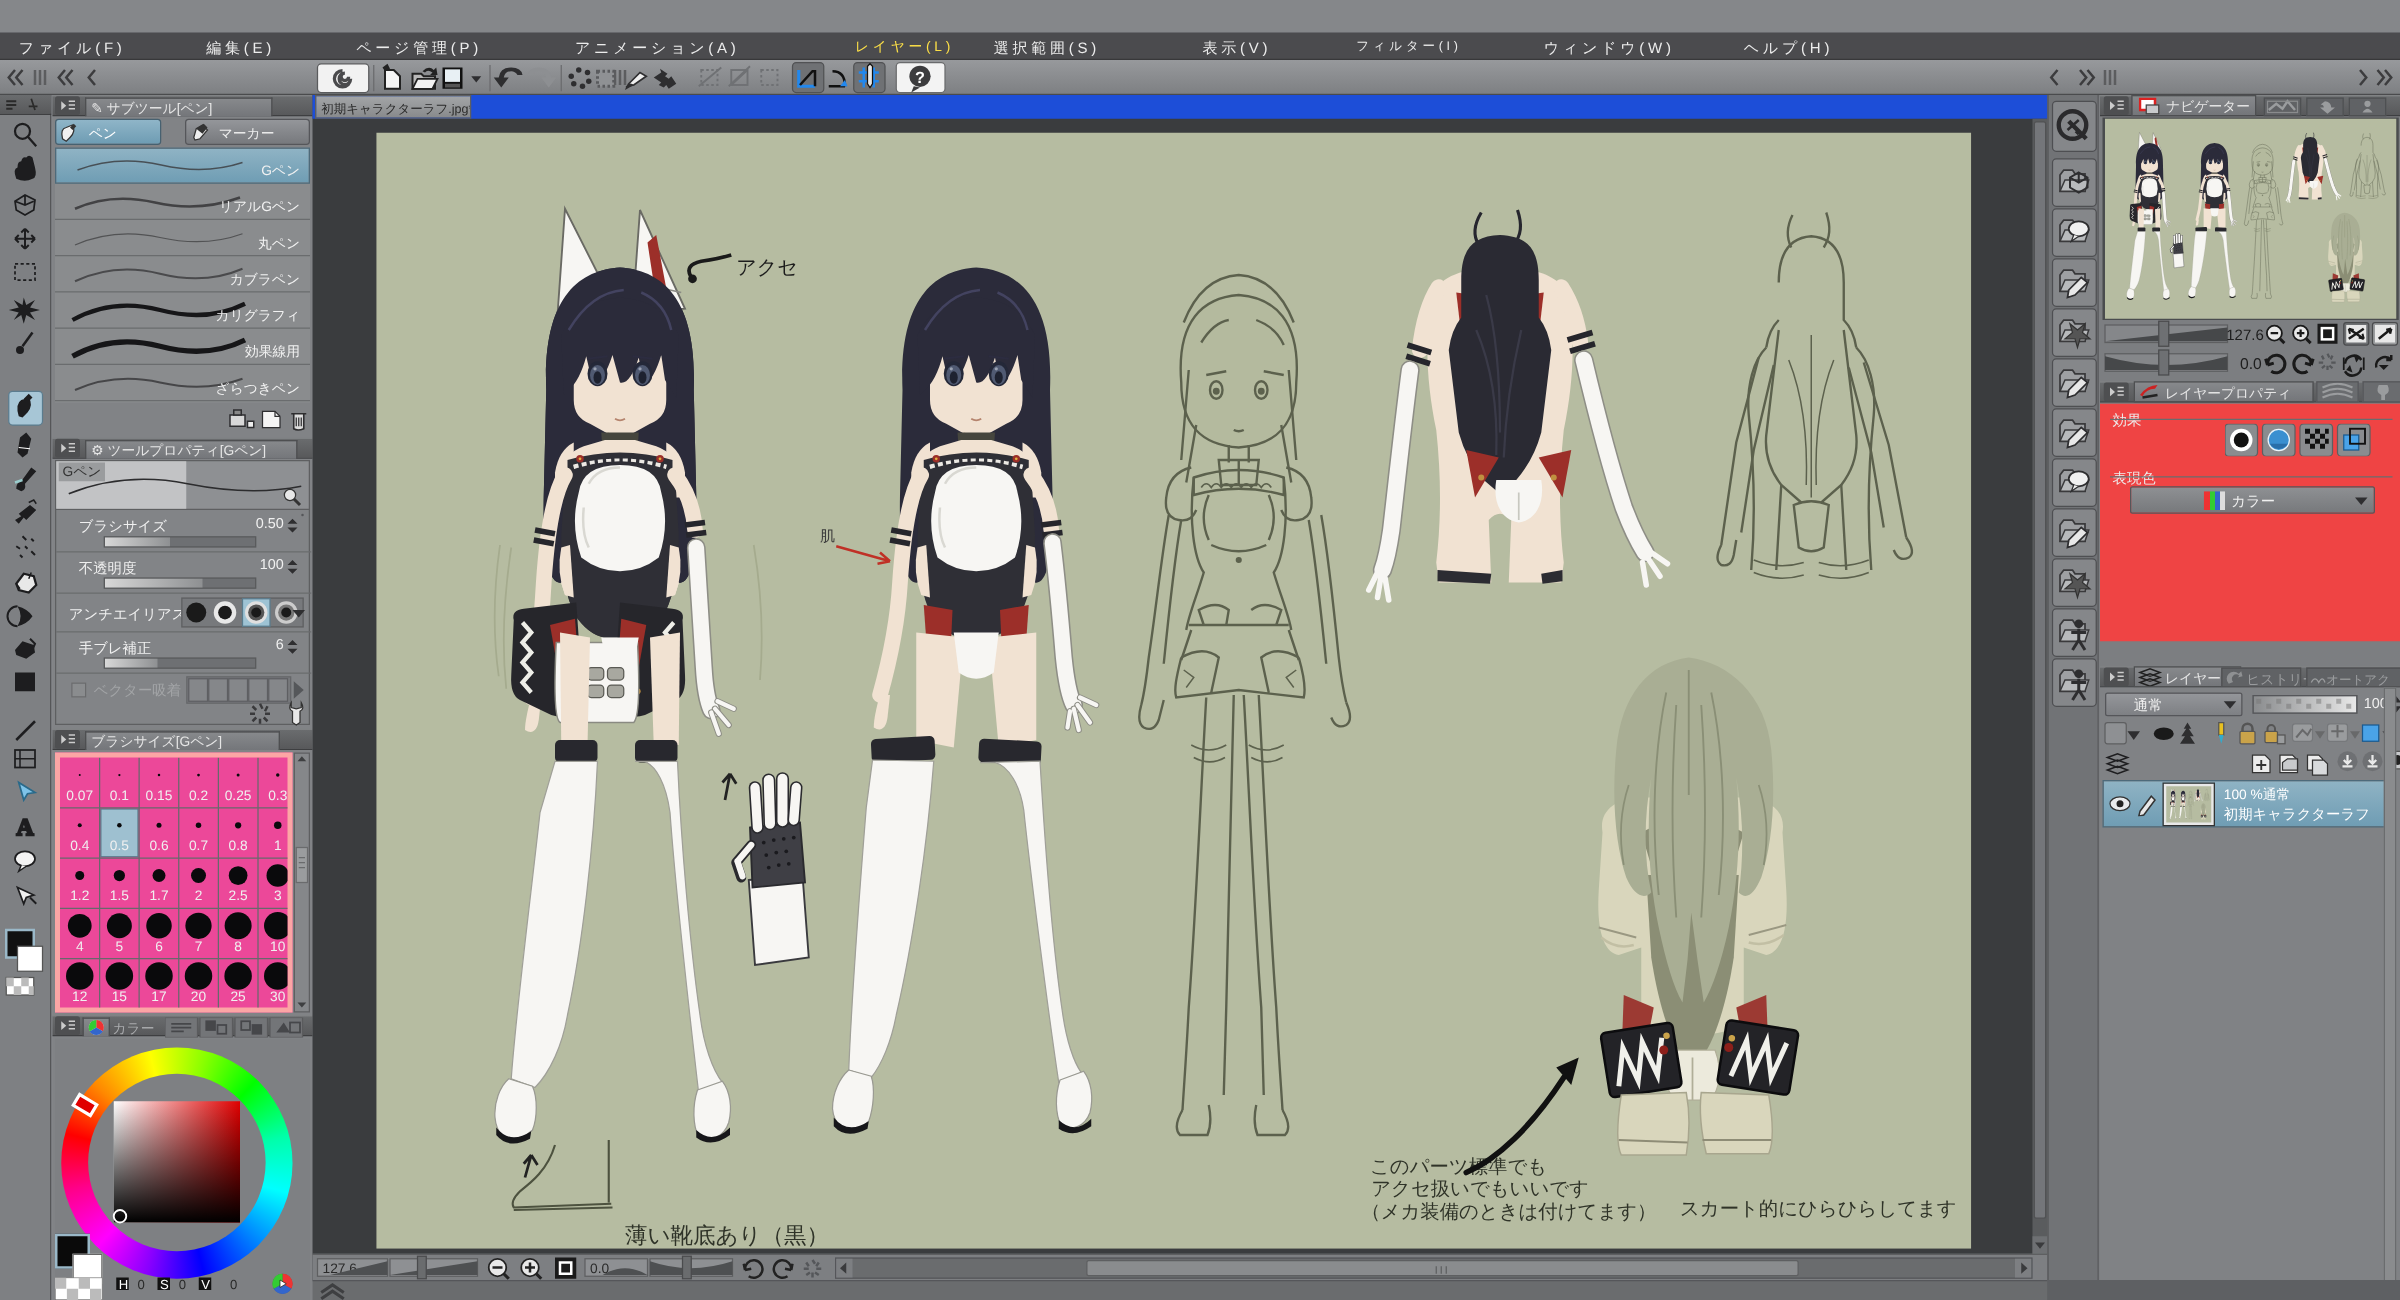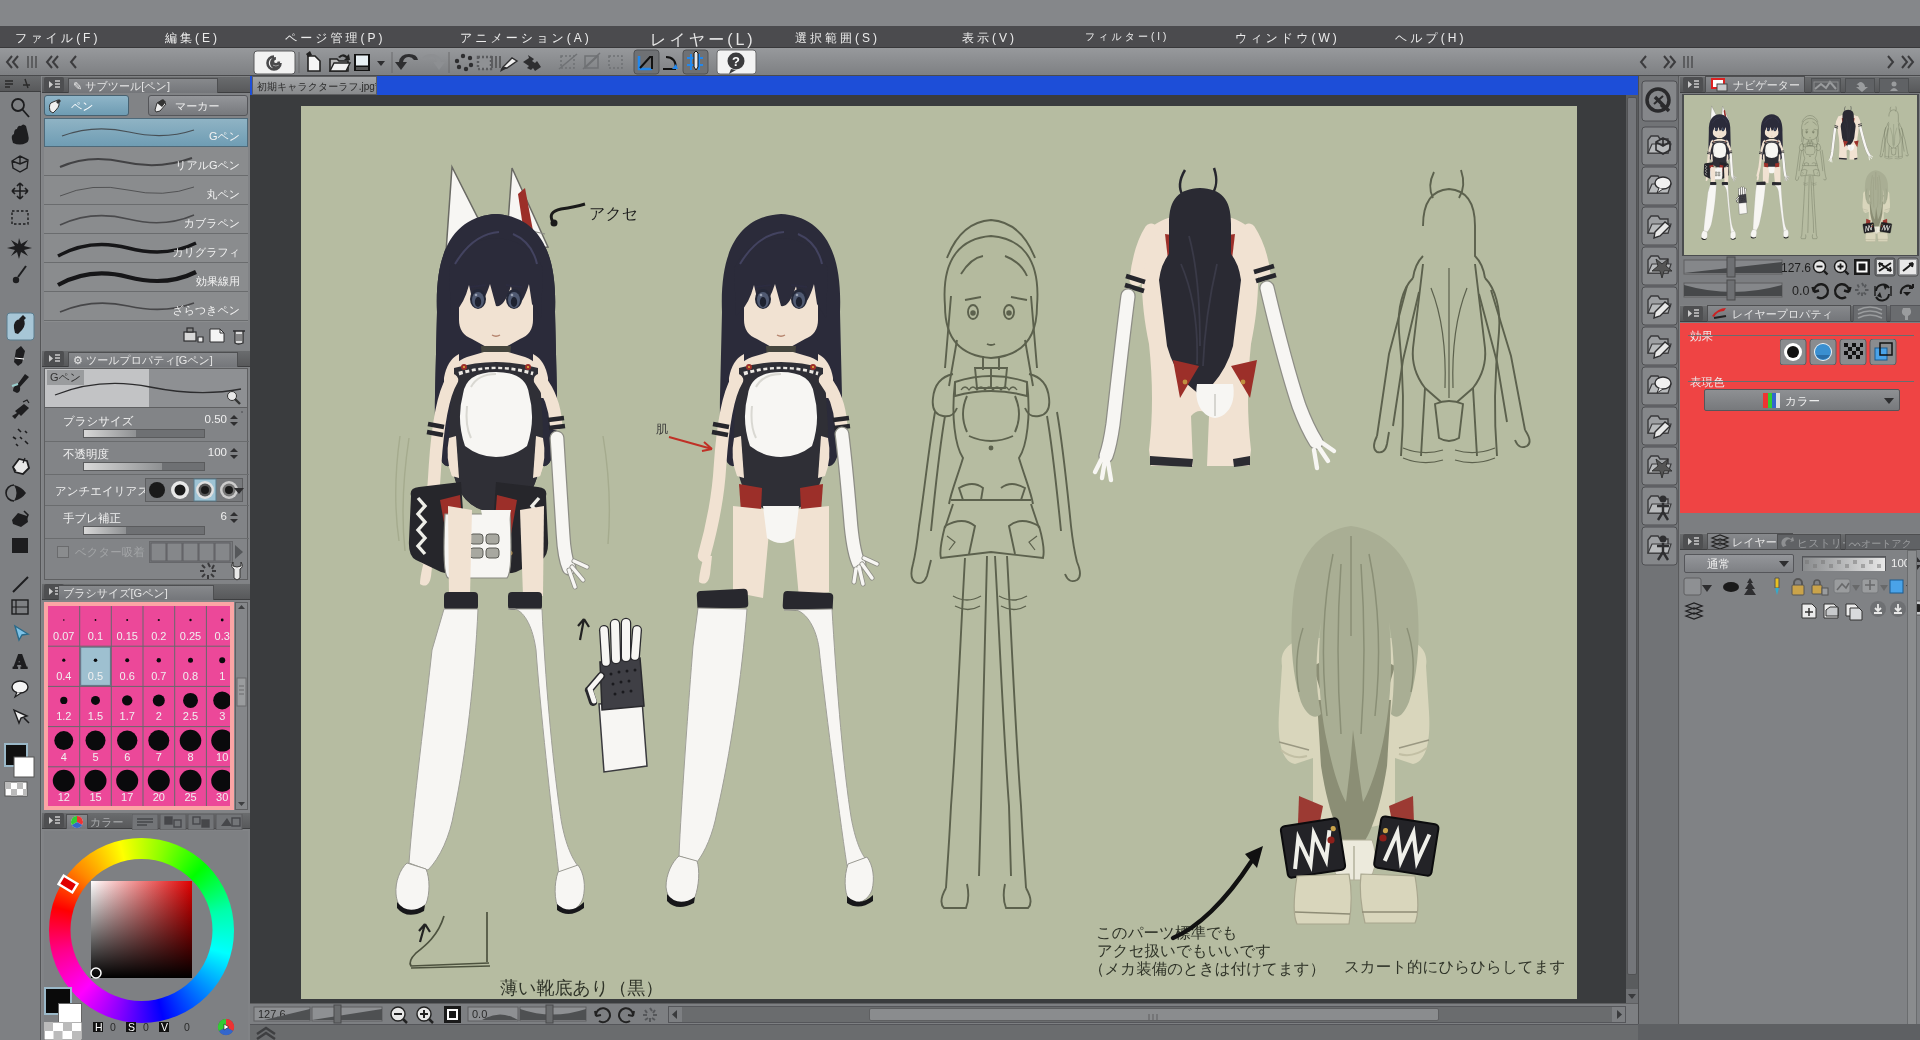--- a/index.html
+++ b/index.html
@@ -9,21 +9,21 @@
 .btn3d{background:linear-gradient(#9b9da0,#7d7f82);border:1px solid #55565a;border-radius:3px;box-shadow:inset 0 1px 0 rgba(255,255,255,.35)}
 </style></head><body>
 <div id="root">
 
 
 <div class="abs" style="left:0;top:26px;width:1920px;height:22px;background:#4b4b4e;border-bottom:1px solid #38383a">
  <div class="abs" style="top:4px;left:15px;font-size:12px;color:#ececec;letter-spacing:3px">ファイル(F)</div>
  <div class="abs" style="top:4px;left:165px;font-size:12px;color:#ececec;letter-spacing:3px">編集(E)</div>
  <div class="abs" style="top:4px;left:285px;font-size:12px;color:#ececec;letter-spacing:3px">ページ管理(P)</div>
  <div class="abs" style="top:4px;left:460px;font-size:12px;color:#ececec;letter-spacing:3px">アニメーション(A)</div>
- <div class="abs" style="top:4px;left:650px;font-size:16px;color:#e5e5e5;letter-spacing:3px">レイヤー(L)</div>
+ <div class="abs" style="top:4px;left:684px;font-size:11px;color:#fde047;letter-spacing:3px">レイヤー(L)</div>
  <div class="abs" style="top:4px;left:795px;font-size:12px;color:#ececec;letter-spacing:3px">選択範囲(S)</div>
  <div class="abs" style="top:4px;left:962px;font-size:12px;color:#ececec;letter-spacing:3px">表示(V)</div>
  <div class="abs" style="top:4px;left:1085px;font-size:10px;color:#ececec;letter-spacing:3px">フィルター(I)</div>
  <div class="abs" style="top:4px;left:1235px;font-size:12px;color:#ececec;letter-spacing:3px">ウィンドウ(W)</div>
  <div class="abs" style="top:4px;left:1395px;font-size:12px;color:#ececec;letter-spacing:3px">ヘルプ(H)</div>
 </div>
 
 <div id="cmdbar" class="abs" style="left:0;top:48px;width:1920px;height:28px;background:linear-gradient(#97999c,#7e8083);border-bottom:1px solid #4a4b4d">
  <svg class="abs" style="left:0;top:0" width="1920" height="28" viewBox="0 0 1920 28">
 
@@ -336,21 +336,21 @@
   <g transform="translate(30,2)">
           <path d="M3 0 q-3 5 1 7 l0 9 3 2 3 -2 0 -9 q4 -2 1 -7 l0 4 -4 1 -4 -1 z" fill="#e8e8e8" stroke="#333"></path>
         </g>
  </svg>
 
  <div class="hdr" style="left:0;top:507px;width:208px"></div>
  <div class="abs" style="left:2px;top:508px;width:20px;height:15px;background:#4e4f51;border-radius:2px"><svg width="20" height="15">
           <path d="M5 4 l4 3.5 -4 3.5 z" fill="#ccc"></path>
           <path d="M11 4h5M11 7h5M11 10h5" stroke="#ccc" stroke-width="1.3"></path>
         </svg></div>
- <div class="abs tabtxt" style="left:16px;top:509px;width:156px;height:15px;background:linear-gradient(#87898c,#74767a);border:1px solid #4e4f51;border-bottom:none;padding:0 4px">ブラシサイズ[Gペン]</div>
+ <div class="abs tabtxt" style="left:26px;top:509px;width:156px;height:15px;background:linear-gradient(#87898c,#74767a);border:1px solid #4e4f51;border-bottom:none;padding:0 4px">ブラシサイズ[Gペン]</div>
  <div id="bsgrid" class="abs" style="left:2px;top:526px;width:190px;height:208px;background:#ec4899;border:4px solid #fca5a5;overflow:hidden"><svg width="190" height="208" viewBox="0 0 190 208">
           <circle cx="15.8" cy="14.0" r="0.8" fill="#0a0a0c"></circle>
           <text x="15.8" y="34.0" font-size="11" fill="#f0f0f0" text-anchor="middle">0.07</text>
           <circle cx="47.5" cy="14.0" r="0.9" fill="#0a0a0c"></circle>
           <text x="47.5" y="34.0" font-size="11" fill="#f0f0f0" text-anchor="middle">0.1</text>
           <circle cx="79.2" cy="14.0" r="1.0" fill="#0a0a0c"></circle>
           <text x="79.2" y="34.0" font-size="11" fill="#f0f0f0" text-anchor="middle">0.15</text>
           <circle cx="110.8" cy="14.0" r="1.1" fill="#0a0a0c"></circle>
           <text x="110.8" y="34.0" font-size="11" fill="#f0f0f0" text-anchor="middle">0.2</text>
           <circle cx="142.5" cy="14.0" r="1.2" fill="#0a0a0c"></circle>
@@ -1175,17 +1175,38 @@
           </g>
    <g transform="translate(208,0)">
             <circle cx="8" cy="9" r="8" fill="#6e7073"></circle>
             <path d="M8 4 v7 M5 8 l3 3 3 -3 M4 13 h8" stroke="#e8e8e8" stroke-width="1.8" fill="none"></path>
           </g>
    <g transform="translate(228,1)">
             <rect x="0" y="0" width="16" height="14" rx="2" fill="#c8cacc" stroke="#555"></rect>
             <circle cx="8" cy="7" r="4" fill="#222"></circle>
           </g>
   </svg>
+  <div class="abs" style="left:2px;top:74px;width:232px;height:38px;background:linear-gradient(#8fb3c4,#6f9db4);border:1px solid #4e6a7a">
+   <svg class="abs" style="left:4px;top:10px" width="18" height="16">
+            <ellipse cx="9" cy="8" rx="8" ry="5.5" fill="#e8eaec" stroke="#333"></ellipse>
+            <circle cx="9" cy="8" r="2.8" fill="#222"></circle>
+          </svg>
+   <svg class="abs" style="left:26px;top:8px" width="18" height="20">
+            <path d="M3 16 L12 4 l3 3 -9 12 -4 1 z" fill="#e8e8e8" stroke="#333" stroke-width="1.2"></path>
+          </svg>
+   <div class="abs" style="left:48px;top:2px;width:40px;height:33px;background:#b6bca1;border:2px solid #e8e8e8;outline:1px solid #333">
+    <svg width="36" height="29" viewBox="0 0 1276 893" preserveAspectRatio="none">
+              <use href="#fig1"></use>
+              <use href="#fig2"></use>
+              <use href="#fig3"></use>
+              <use href="#fig4"></use>
+              <use href="#fig5"></use>
+              <use href="#fig6"></use>
+            </svg>
+   </div>
+   <div class="abs" style="left:96px;top:3px;font-size:11px;color:#fff">100 %通常</div>
+   <div class="abs" style="left:96px;top:19px;font-size:11.5px;color:#fff">初期キャラクターラフ</div>
+  </div>
  </div>
  <div class="abs" style="left:268px;top:474px;width:10px;height:560px;background:#8a8c8e;border:1px solid #6a6c6e"></div>
 </div>
 <div class="abs" style="left:1638px;top:1024px;width:282px;height:16px;background:#5e6063"></div>
 
 </div>
 </body></html>

